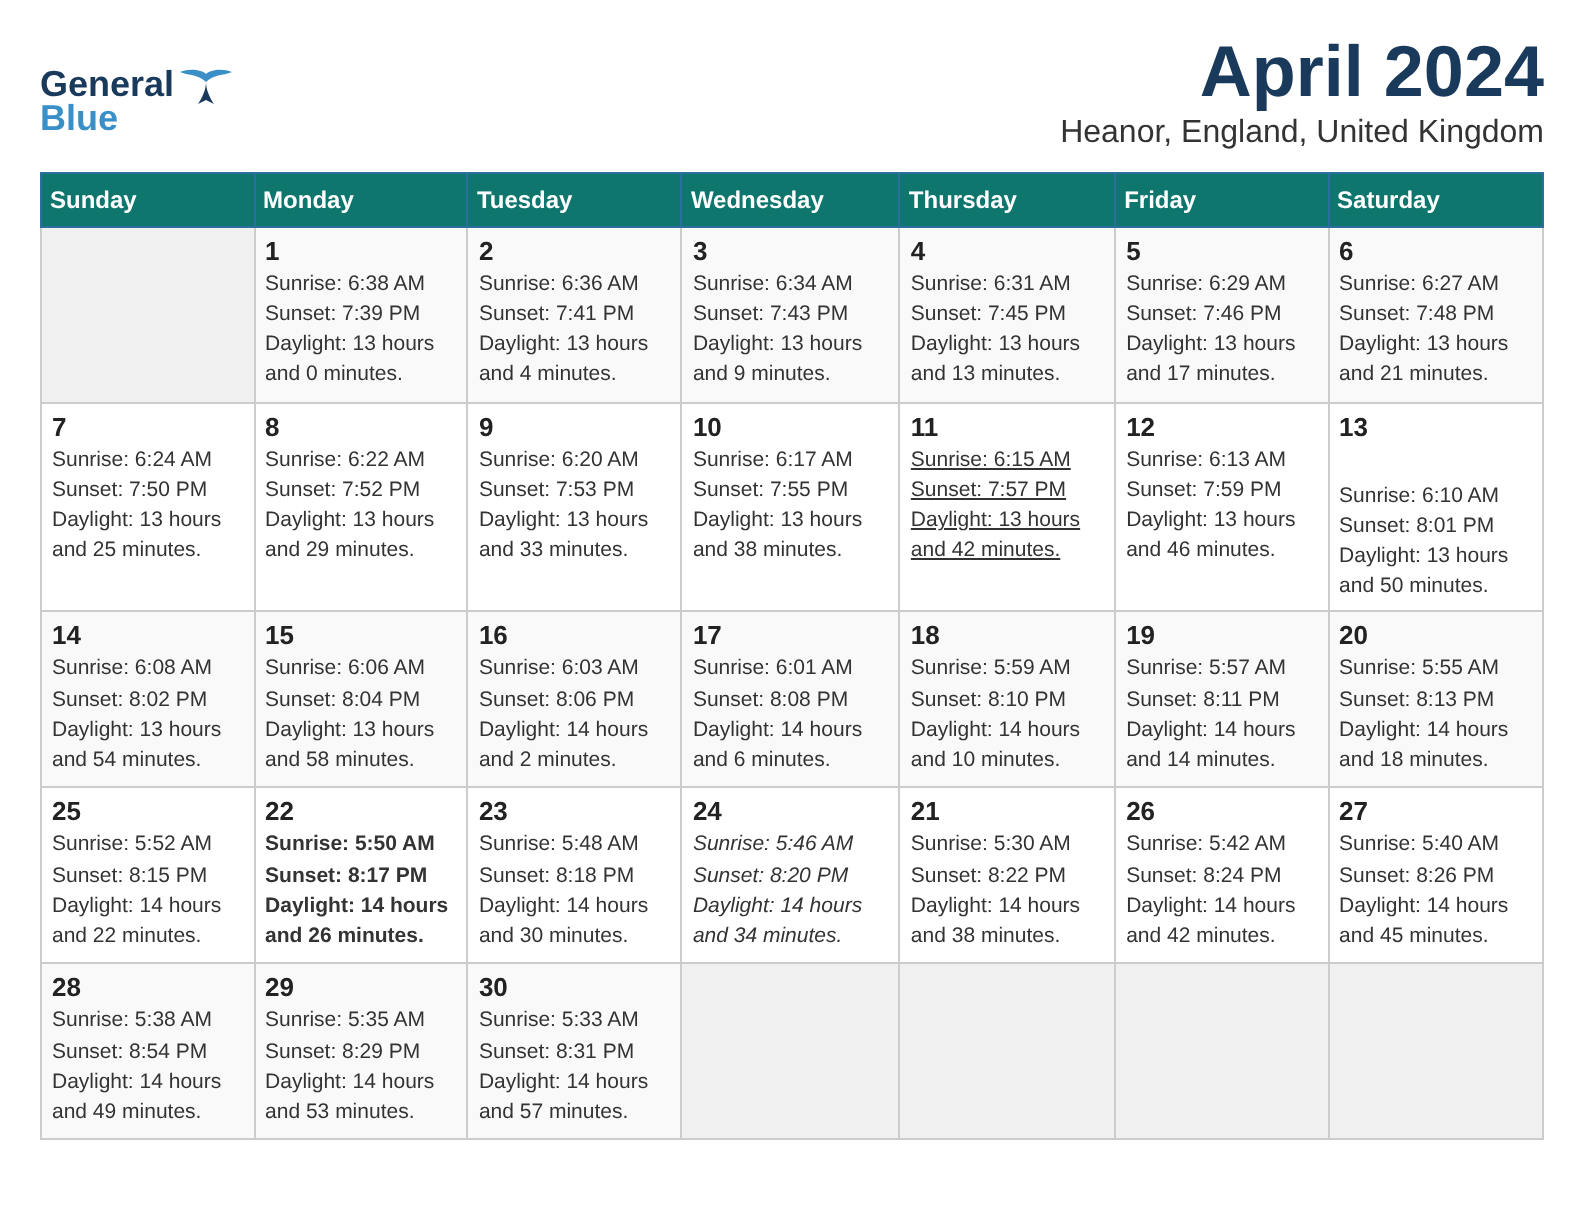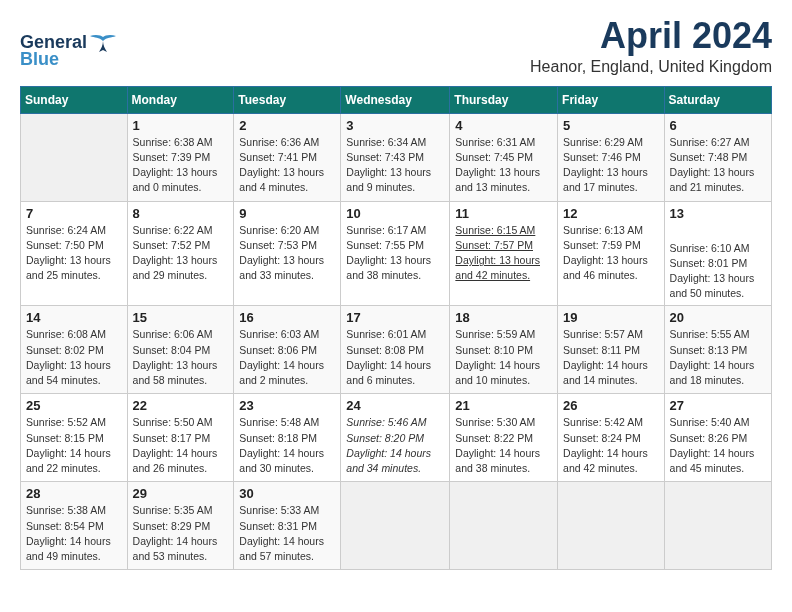--- a/index.html
+++ b/index.html
@@ -280,21 +280,21 @@
       <tr>
         <td>
           <span class="day-number">25</span>
           <div class="day-info" style="white-space: pre-line;">Sunrise: 5:52 AM
 Sunset: 8:15 PM
 Daylight: 14 hours
 and 22 minutes.</div>
         </td>
         <td>
           <span class="day-number">22</span>
-          <div class="day-info" style="white-space: pre-line;">Sunrise: 5:50 AM
+          <div class="day-info" style="white-space: pre-line; font-weight: bold;">Sunrise: 5:50 AM
 Sunset: 8:17 PM
 Daylight: 14 hours
 and 26 minutes.</div>
         </td>
         <td>
           <span class="day-number">23</span>
           <div class="day-info" style="white-space: pre-line;">Sunrise: 5:48 AM
 Sunset: 8:18 PM
 Daylight: 14 hours
 and 30 minutes.</div>

